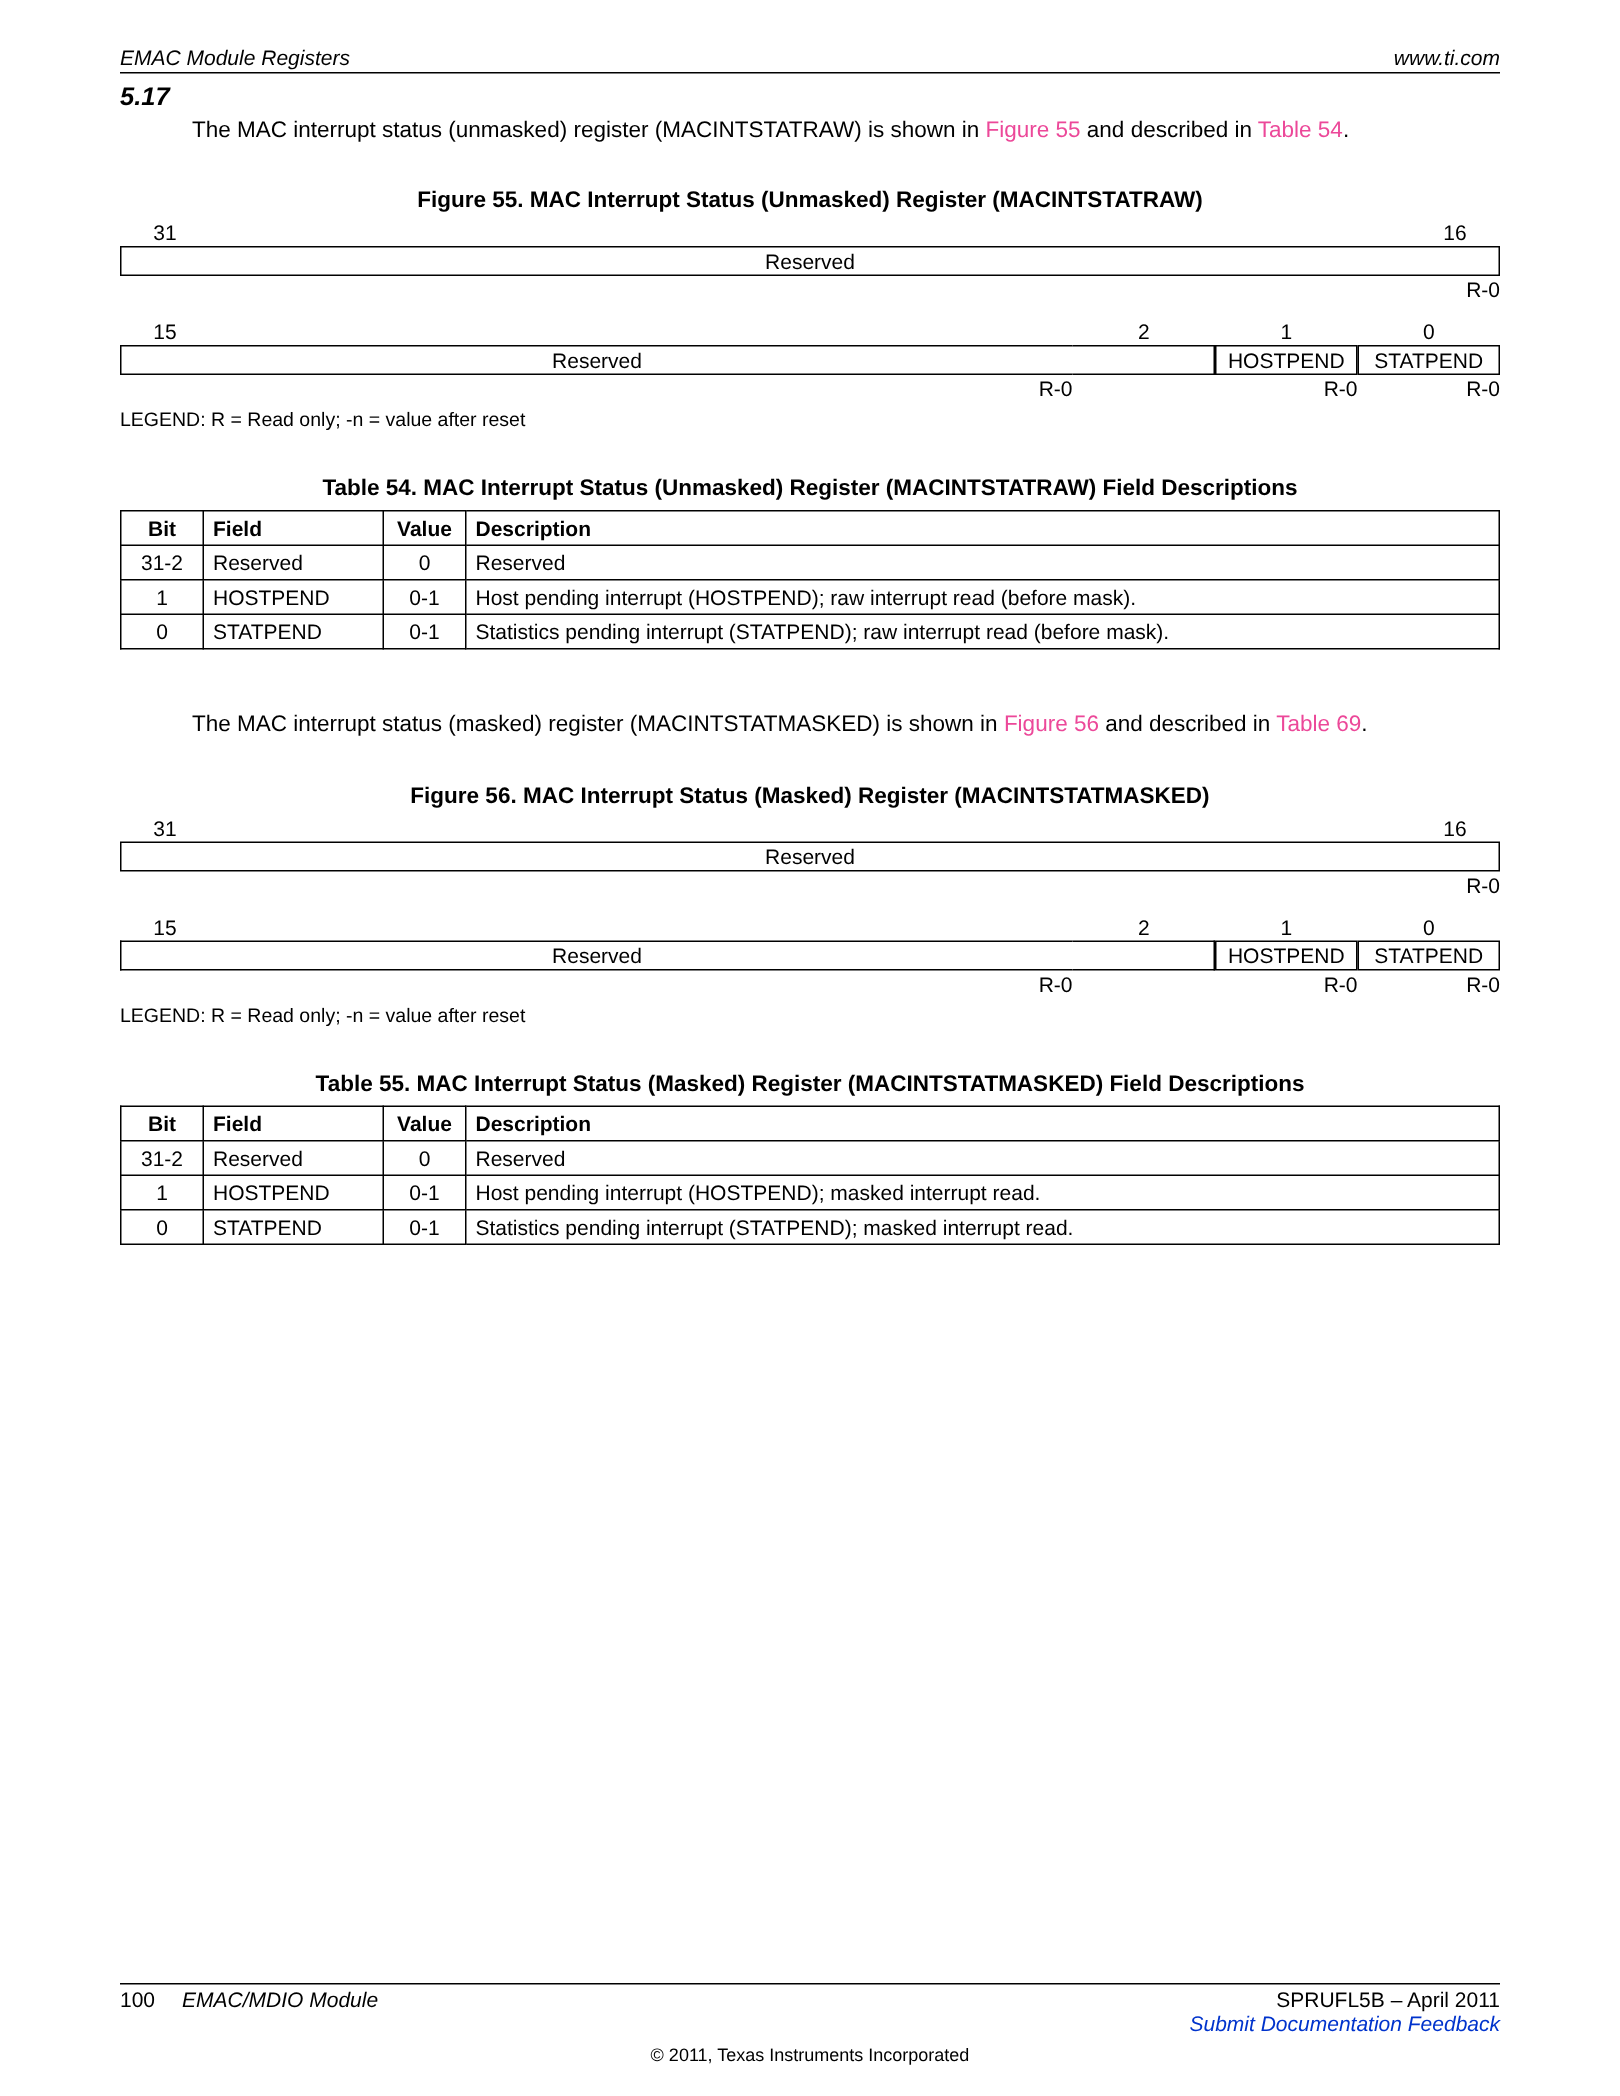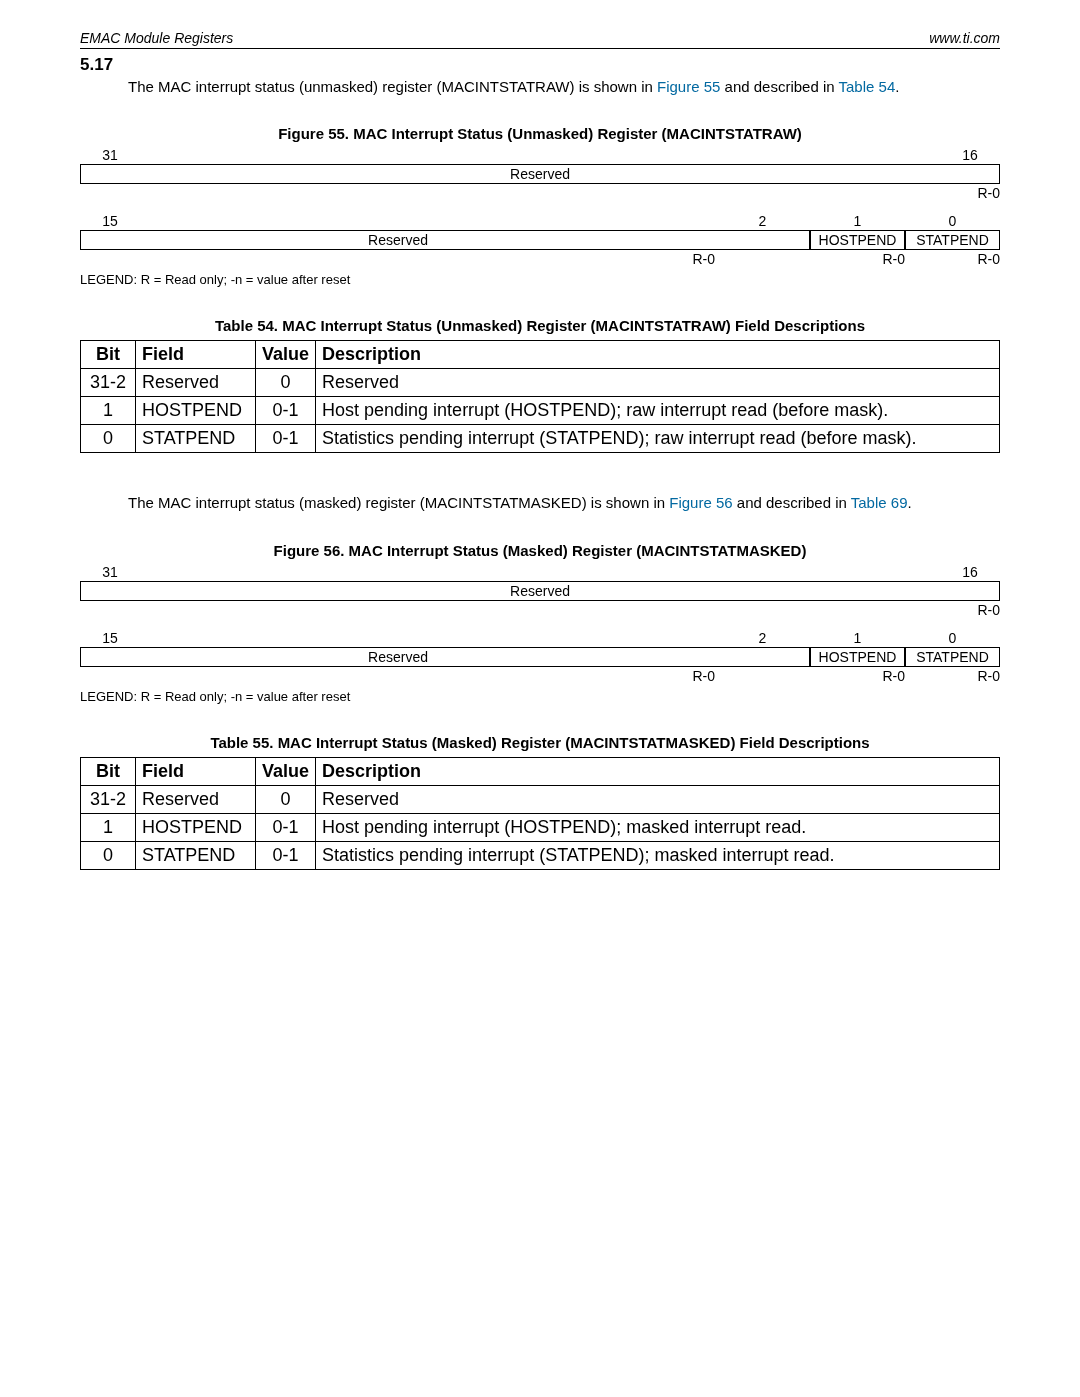--- a/index.html
+++ b/index.html
@@ -13,34 +13,34 @@
     width: 1080px;
   }
   .page { padding: 30px 80px 20px 80px; position: relative; min-height: 1397px; }
   .logo-row { display: flex; justify-content: flex-end; margin-bottom: 18px; }
   .ti-logo { display: flex; align-items: center; gap: 6px; }
   .ti-mark { width: 28px; height: 28px; display: flex; align-items: center; justify-content: center; }
   .ti-text { font-family: Georgia, 'Times New Roman', serif; line-height: 1.05; }
   .ti-text .line1 { font-size: 17px; letter-spacing: 0.5px; }
   .ti-text .line2 { font-size: 17px; letter-spacing: 0.5px; }
   .header-row { display: flex; justify-content: space-between; font-style: italic; font-size: 14px; border-bottom: 1.5px solid #000; padding-bottom: 2px; margin-bottom: 6px; }
-  .section-title { font-size: 17px; font-weight: bold; margin: 6px 0 2px 0; display: flex; gap: 12px; }
+  .section-title { font-size: 17px; font-style: italic; font-weight: bold; margin: 6px 0 2px 0; display: flex; gap: 12px; }
   .section-num { flex: 0 0 auto; }
   .body-text { margin-left: 48px; line-height: 1.35; font-size: 15px; margin-bottom: 28px; }
-  .link { color: #0369a1; }
+  .link { color: #ec4899; }
   .fig-title { text-align: center; font-weight: bold; font-size: 15px; margin-bottom: 4px; }
   .reg-diagram { width: 100%; margin-bottom: 4px; }
   .bit-row { display: flex; font-size: 14px; }
   .bit-row .cell { text-align: center; padding: 1px 0; }
   .bit-row.labels .cell { border: none; }
   .bit-row.boxes .cell { border: 1px solid #000; }
   .bit-row.access .cell { border: none; font-size: 14px; text-align: right; }
   .legend { font-size: 13px; margin-top: 2px; margin-bottom: 30px; }
   .tab-title { text-align: center; font-weight: bold; font-size: 15px; margin-bottom: 6px; }
-  table.desc { width: 100%; border-collapse: collapse; font-size: 18px; margin-bottom: 40px; padding-left: 32px; }
+  table.desc { width: 100%; border-collapse: collapse; font-size: 14px; margin-bottom: 40px; padding-left: 32px; }
   table.desc th, table.desc td { border: 1px solid #000; padding: 3px 6px; text-align: left; vertical-align: top; }
   table.desc th { font-weight: bold; }
   table.desc th.bit, table.desc td.bit { text-align: center; width: 55px; }
   table.desc th.field, table.desc td.field { width: 120px; }
   table.desc th.value, table.desc td.value { text-align: center; width: 55px; }
   .footer { position: absolute; bottom: 20px; left: 80px; right: 80px; }
   .footer-rule { border-top: 1.5px solid #000; margin-bottom: 2px; }
   .footer-row { display: flex; justify-content: space-between; font-size: 14px; }
   .footer-row .left { display: flex; gap: 18px; }
   .footer-row .left .pnum { }
@@ -201,14 +201,28 @@
       </tr>
       <tr>
         <td class="bit">0</td>
         <td class="field">STATPEND</td>
         <td class="value">0-1</td>
         <td>Statistics pending interrupt (STATPEND); masked interrupt read.</td>
       </tr>
     </tbody>
   </table>
 
+  <div class="footer">
+    <div class="footer-rule"></div>
+    <div class="footer-row">
+      <div class="left">
+        <span class="pnum">100</span>
+        <span class="modname">EMAC/MDIO Module</span>
+      </div>
+      <div class="right">
+        <div>SPRUFL5B – April 2011</div>
+        <div><span class="footer-link">Submit Documentation Feedback</span></div>
+      </div>
+    </div>
+    <div class="copyright">© 2011, Texas Instruments Incorporated</div>
+  </div>
 
 </div>
 
 </body></html>

